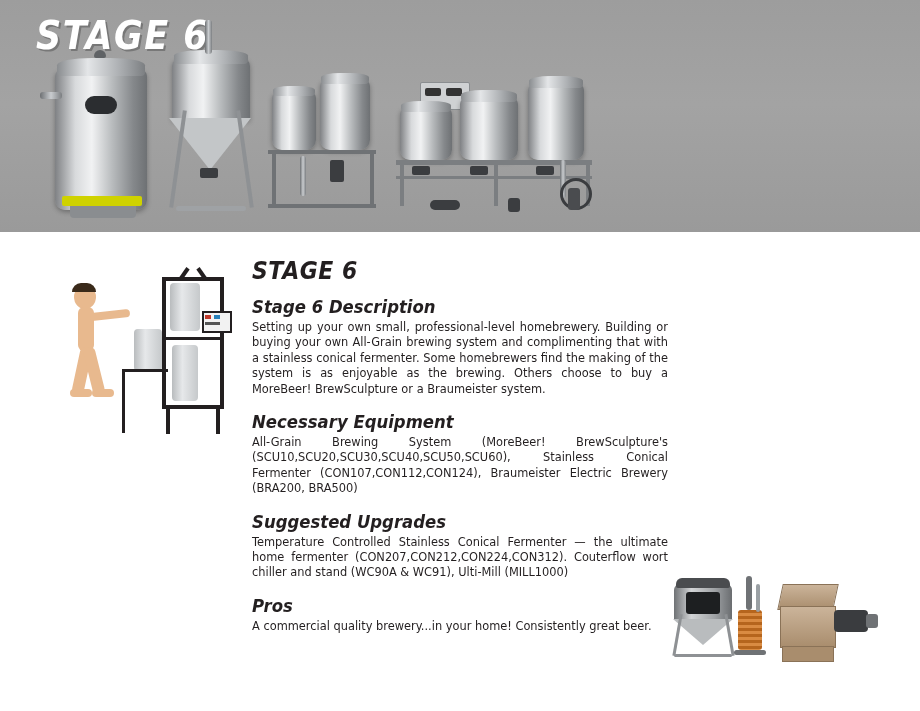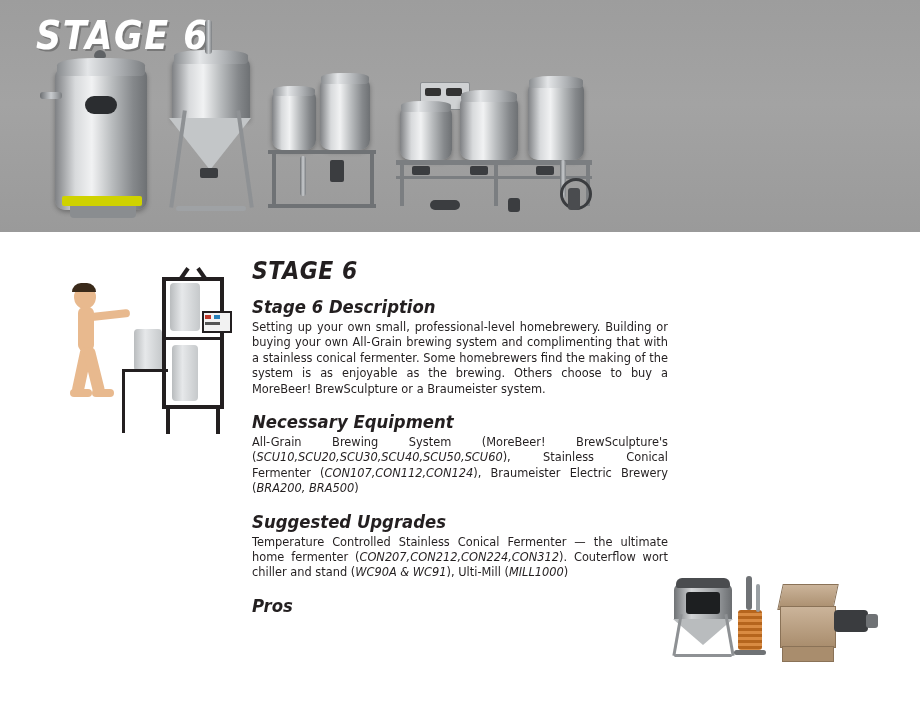--- a/index.html
+++ b/index.html
@@ -143,21 +143,20 @@
     margin: 0;
     font-size: 11.4px;
     line-height: 15.4px;
     text-align: justify;
     color: #231f20;
   }
   p.body-text.left {
     text-align: left;
   }
   .italic {
-    font-style: italic;
   }
 
   
   .illustration {
     position: absolute;
     left: 62px;
     top: 45px;
     width: 170px;
     height: 160px;
   }
@@ -329,20 +328,21 @@
     <h2 class="section-head">Stage 6 Description</h2>
     <p class="body-text">Setting up your own small, professional-level homebrewery. Building or buying your own All-Grain brewing system and complimenting that with a stainless conical fermenter. Some homebrewers find the making of the system is as enjoyable as the brewing. Others choose to buy a MoreBeer! BrewSculpture or a Braumeister system.</p>
 
     <h2 class="section-head">Necessary Equipment</h2>
     <p class="body-text"><span>All-Grain Brewing System (MoreBeer! BrewSculpture's (</span><span class="italic">SCU10,SCU20,SCU30,SCU40,SCU50,SCU60</span><span>), Stainless Conical Fermenter (</span><span class="italic">CON107,CON112,CON124</span><span>), Braumeister Electric Brewery (</span><span class="italic">BRA200, BRA500</span><span>)</span></p>
 
     <h2 class="section-head">Suggested Upgrades</h2>
     <p class="body-text"><span>Temperature Controlled Stainless Conical Fermenter — the ultimate home fermenter  (</span><span class="italic">CON207,CON212,CON224,CON312</span><span>).  Couterflow wort chiller and stand (</span><span class="italic">WC90A &amp; WC91</span><span>), Ulti-Mill (</span><span class="italic">MILL1000</span><span>)</span></p>
 
     <h2 class="section-head">Pros</h2>
+    <p class="body-text left">A commercial quality brewery...in your home! Consistently great beer.</p>
   </div>
 
   <div class="cluster">
 
     <div>
       <div class="cl-kettle" style="left:6px;top:14px;width:58px;height:36px;border-radius:6px 6px 0 0;"></div>
       <div class="cl-dark" style="left:8px;top:8px;width:54px;height:10px;background:#4a4c4f;border-radius:6px 6px 2px 2px;"></div>
       <div class="cl-dark" style="left:18px;top:22px;width:34px;height:22px;background:#1d1f21;border-radius:3px;"></div>
       <div style="position:absolute;left:5px;top:49px;width:0;height:0;border-left:30px solid transparent;border-right:30px solid transparent;border-top:26px solid #b9bcbe;"></div>
       <div class="cl-leg" style="left:8px;top:44px;height:42px;transform:rotate(10deg);"></div>

